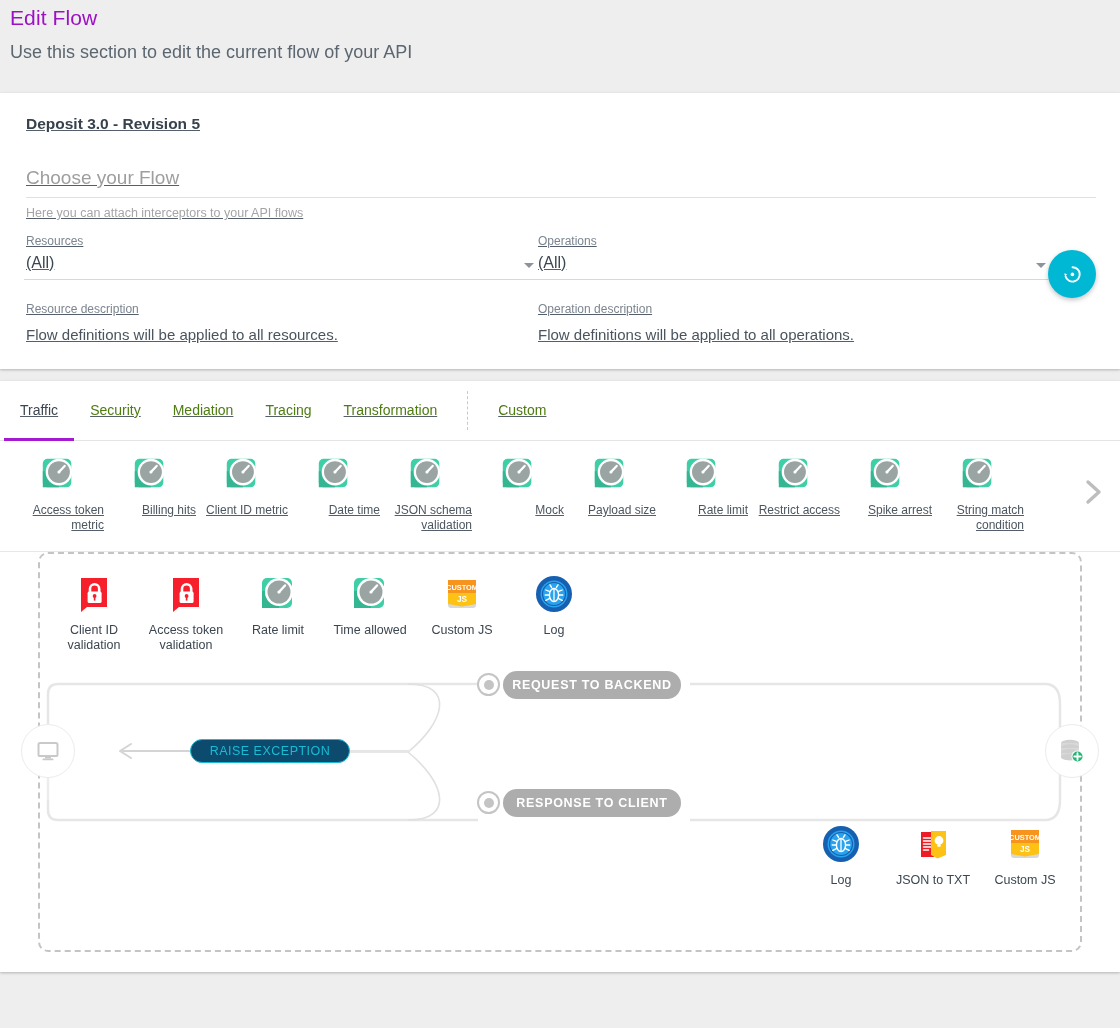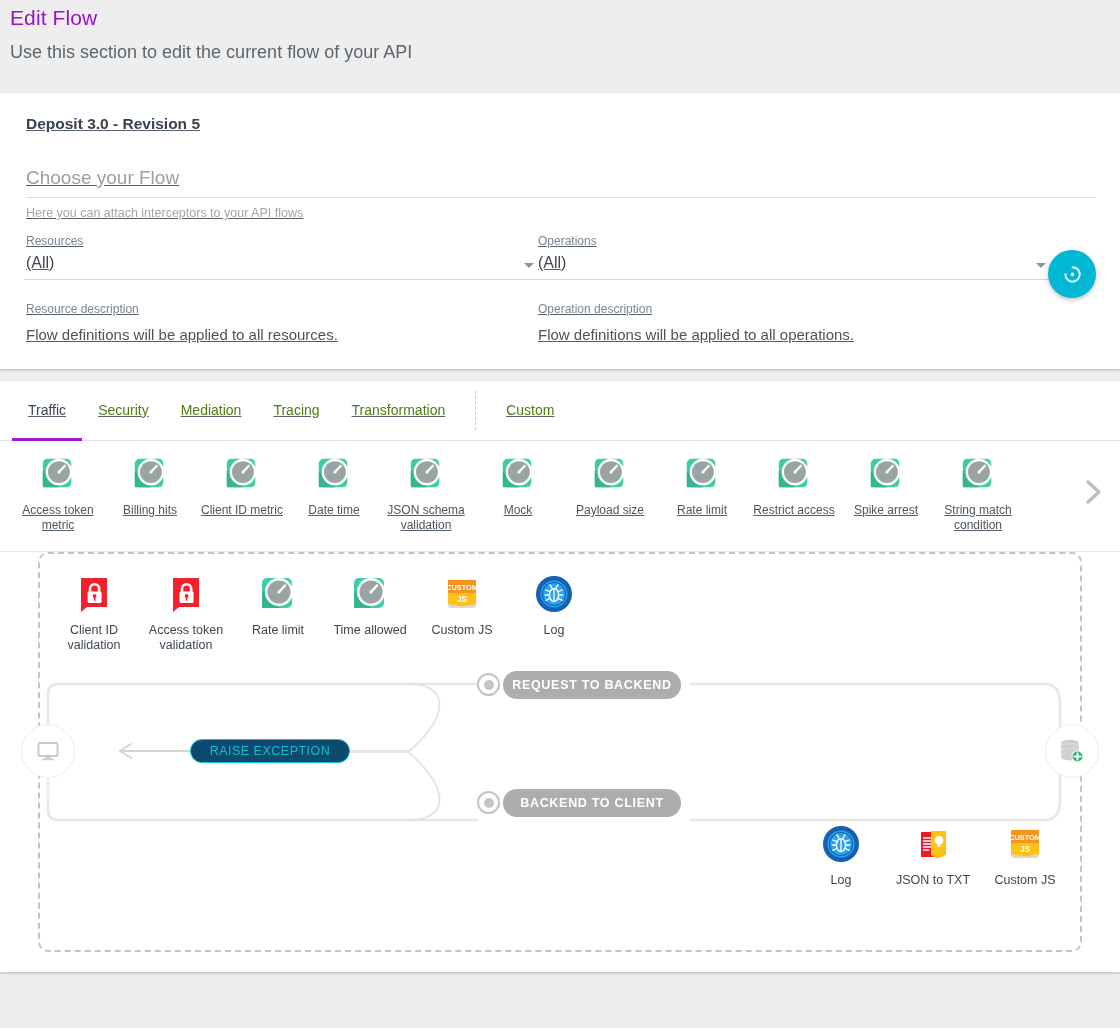--- a/index.html
+++ b/index.html
@@ -63,37 +63,37 @@
     width: 48px; height: 48px; border-radius: 50%;
     background: #00b8d4; border: none; cursor: pointer;
     display: flex; align-items: center; justify-content: center;
     box-shadow: 0 2px 5px rgba(0,0,0,.24);
     margin-top: 16px; flex: 0 0 auto;
   }
 
   
   .tabbar {
     display: flex; align-items: stretch; height: 60px;
-    border-bottom: 1px solid #e4e4e4; padding-left: 12px;
+    border-bottom: 1px solid #e4e4e4; padding-left: 4px;
   }
   .tab {
     display: flex; align-items: center; padding: 0 16px;
     font-size: 14px; color: #4d7c0f; cursor: pointer;
     border-bottom: 3px solid transparent; position: relative; top: 1px;
   }
   .tab.active { color: #3c4650; border-bottom-color: #a31ad0; }
   .tab-sep { width: 1px; margin: 10px 14px; border-left: 1px dashed #c9c9c9; }
 
   
   .palette {
     display: flex; align-items: flex-start; padding: 14px 12px 18px 12px;
     border-bottom: 1px solid #e8e8e8; position: relative;
   }
   .pal-item {
-    width: 92px; flex: 0 0 92px; text-align: center; cursor: pointer;
+    width: 92px; flex: 0 0 92px; text-align: right; cursor: pointer;
   }
   .pal-label {
     font-size: 12px; color: #4c565f; line-height: 15px; margin-top: 10px;
   }
   .pal-next {
     position: absolute; right: 14px; top: 38px;
     width: 26px; height: 26px; cursor: pointer;
   }
 
   
@@ -376,21 +376,21 @@
     </div>
 
     <div class="node-circle" style="left:477px; top:121px;">
         <i></i>
       </div>
     <div class="pill" style="left:503px; top:119px; width:178px;">REQUEST TO BACKEND</div>
 
     <div class="node-circle" style="left:477px; top:239px;">
         <i></i>
       </div>
-    <div class="pill" style="left:503px; top:237px; width:178px;">BACKEND TO CLIENT</div>
+    <div class="pill" style="left:503px; top:237px; width:178px;">RESPONSE TO CLIENT</div>
 
     <div class="pill-exc" style="left:190px; top:187px; width:160px;">RAISE EXCEPTION</div>
 
     <div class="end-circle" style="left:21px; top:172px;">
       <svg width="26" height="26" viewBox="0 0 26 26">
         <rect x="3.5" y="5" width="19" height="13" rx="1.6" fill="none" stroke="#c9c9c9" stroke-width="2"></rect>
         <rect x="10" y="18.5" width="6" height="2" fill="#c9c9c9"></rect>
         <rect x="7.5" y="20.5" width="11" height="1.8" rx=".9" fill="#c9c9c9"></rect>
       </svg>
     </div>

